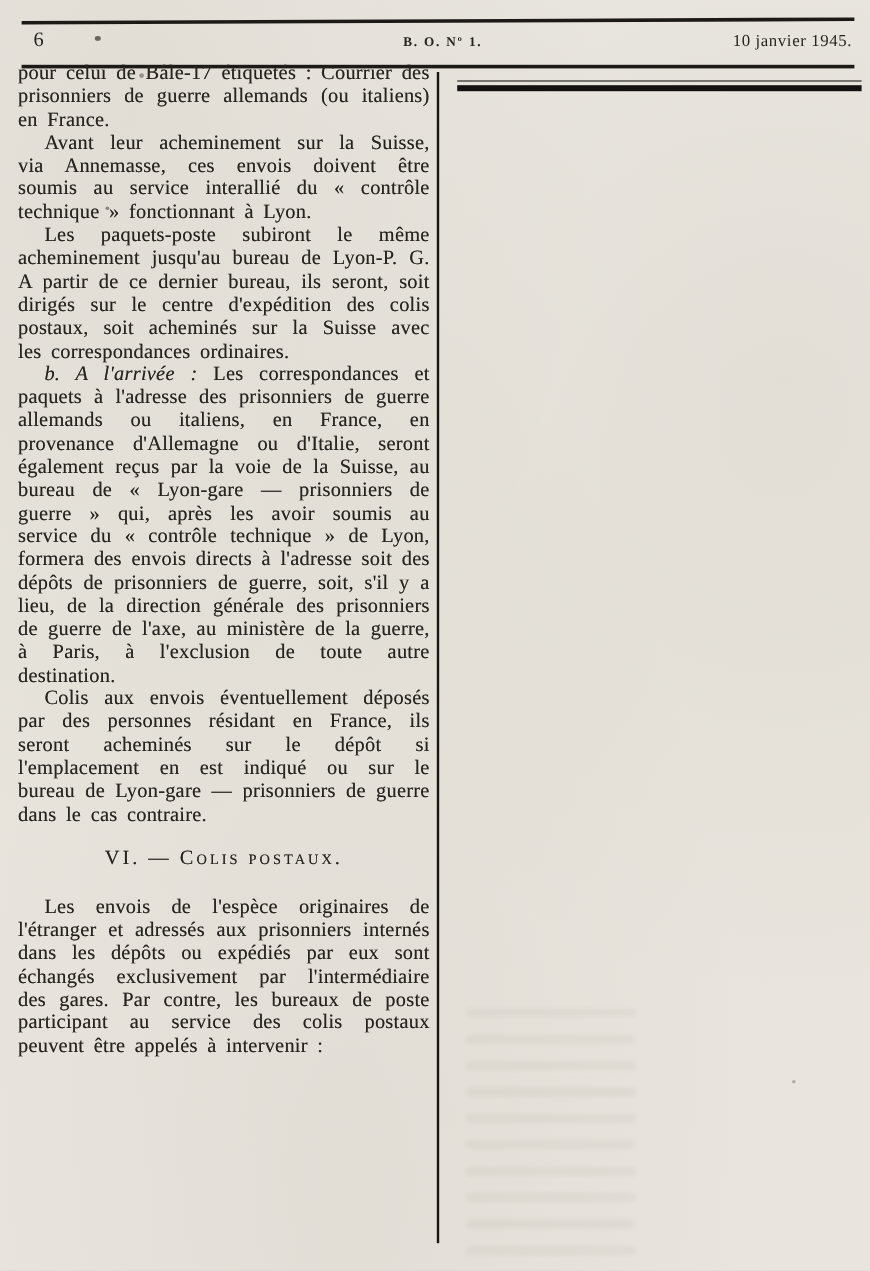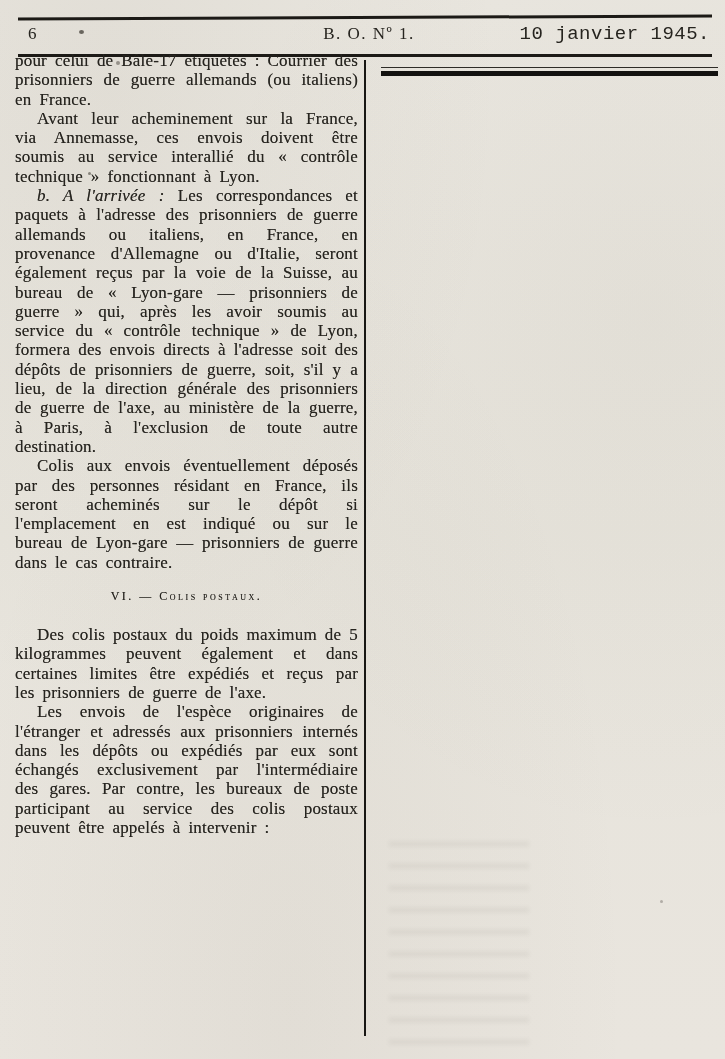--- a/index.html
+++ b/index.html
@@ -36,22 +36,22 @@
   .header {
     position: absolute;
     top: 23px;
     left: 20px;
     width: 690px;
     display: flex;
     align-items: baseline;
     font-size: 17px;
   }
   .pno { flex: 1; text-align: left; padding-left: 8px; font-size: 17px; }
-  .btitle { flex: 0 0 auto; font-weight: normal; letter-spacing: 1.5px; font-size: 17px; }
-  .bdate { flex: 1; text-align: right; font-size: 19px; letter-spacing: 0.5px; font-family: Liberation Mono, monospace; }
+  .btitle { flex: 0 0 auto; font-weight: bold; letter-spacing: 1.5px; font-size: 11px; }
+  .bdate { flex: 1; text-align: right; font-size: 14px; letter-spacing: 0.5px; }
 
   
   .divider {
     position: absolute;
     top: 60px;
     left: 364px;
     width: 2px;
     height: 976px;
     background: #181714;
   }
@@ -71,21 +71,21 @@
     word-spacing: 3.5px;
     letter-spacing: 0.2px;
     text-shadow: 0 0 0.5px rgba(30,28,24,0.55);
   }
   .indent { text-indent: 22px; }
   .ital { font-style: italic; }
 
   .section-heading {
     margin: 17px 0 21px 0;
     text-align: center;
-    font-size: 12px;
+    font-size: 17px;
     font-weight: normal;
     font-variant: small-caps;
     letter-spacing: 2.5px;
     text-shadow: 0 0 0.5px rgba(30,28,24,0.55);
   }
 
   
   .end-rule {
     margin-top: 16px;
     height: 3px;
@@ -139,25 +139,25 @@
     <div class="btitle">B. O. Nº 1.</div>
     <div class="bdate">10 janvier 1945.</div>
   </div>
 
   <div class="rule rule-mid"></div>
 
   <div class="divider"></div>
 
   <div class="col col-left">
     <p class="para">pour celui de Bâle-17 étiquetés : Courrier des prisonniers de guerre allemands (ou italiens) en France.</p>
-    <p class="para indent">Avant leur acheminement sur la France, via Annemasse, ces envois doivent être soumis au service interallié du « contrôle technique » fonctionnant à Lyon.</p>
+    <p class="para indent">Avant leur acheminement sur la Suisse, via Annemasse, ces envois doivent être soumis au service interallié du « contrôle technique » fonctionnant à Lyon.</p>
+    <p class="para indent">Les paquets-poste subiront le même acheminement jusqu'au bureau de Lyon-P. G. A partir de ce dernier bureau, ils seront, soit dirigés sur le centre d'expédition des colis postaux, soit acheminés sur la Suisse avec les correspondances ordinaires.</p>
     <p class="para indent"><span class="ital">b. A l'arrivée :</span> <span>Les correspondances et paquets à l'adresse des prisonniers de guerre allemands ou italiens, en France, en provenance d'Allemagne ou d'Italie, seront également reçus par la voie de la Suisse, au bureau de « Lyon-gare — prisonniers de guerre » qui, après les avoir soumis au service du « contrôle technique » de Lyon, formera des envois directs à l'adresse soit des dépôts de prisonniers de guerre, soit, s'il y a lieu, de la direction générale des prisonniers de guerre de l'axe, au ministère de la guerre, à Paris, à l'exclusion de toute autre destination.</span></p>
     <p class="para indent">Colis aux envois éventuellement déposés par des personnes résidant en France, ils seront acheminés sur le dépôt si l'emplacement en est indiqué ou sur le bureau de Lyon-gare — prisonniers de guerre dans le cas contraire.</p>
     <h3 class="section-heading">VI. — Colis postaux.</h3>
-    <p class="para indent">Des colis postaux du poids maximum de 5 kilogrammes peuvent également et dans certaines limites être expédiés et reçus par les prisonniers de guerre de l'axe.</p>
     <p class="para indent">Les envois de l'espèce originaires de l'étranger et adressés aux prisonniers internés dans les dépôts ou expédiés par eux sont échangés exclusivement par l'intermédiaire des gares. Par contre, les bureaux de poste participant au service des colis postaux peuvent être appelés à intervenir :</p>
   </div>
 
   <div class="col col-right">
     <div class="end-rule"></div>
     <div class="ghost"></div>
   </div>
 
 </div>
 

